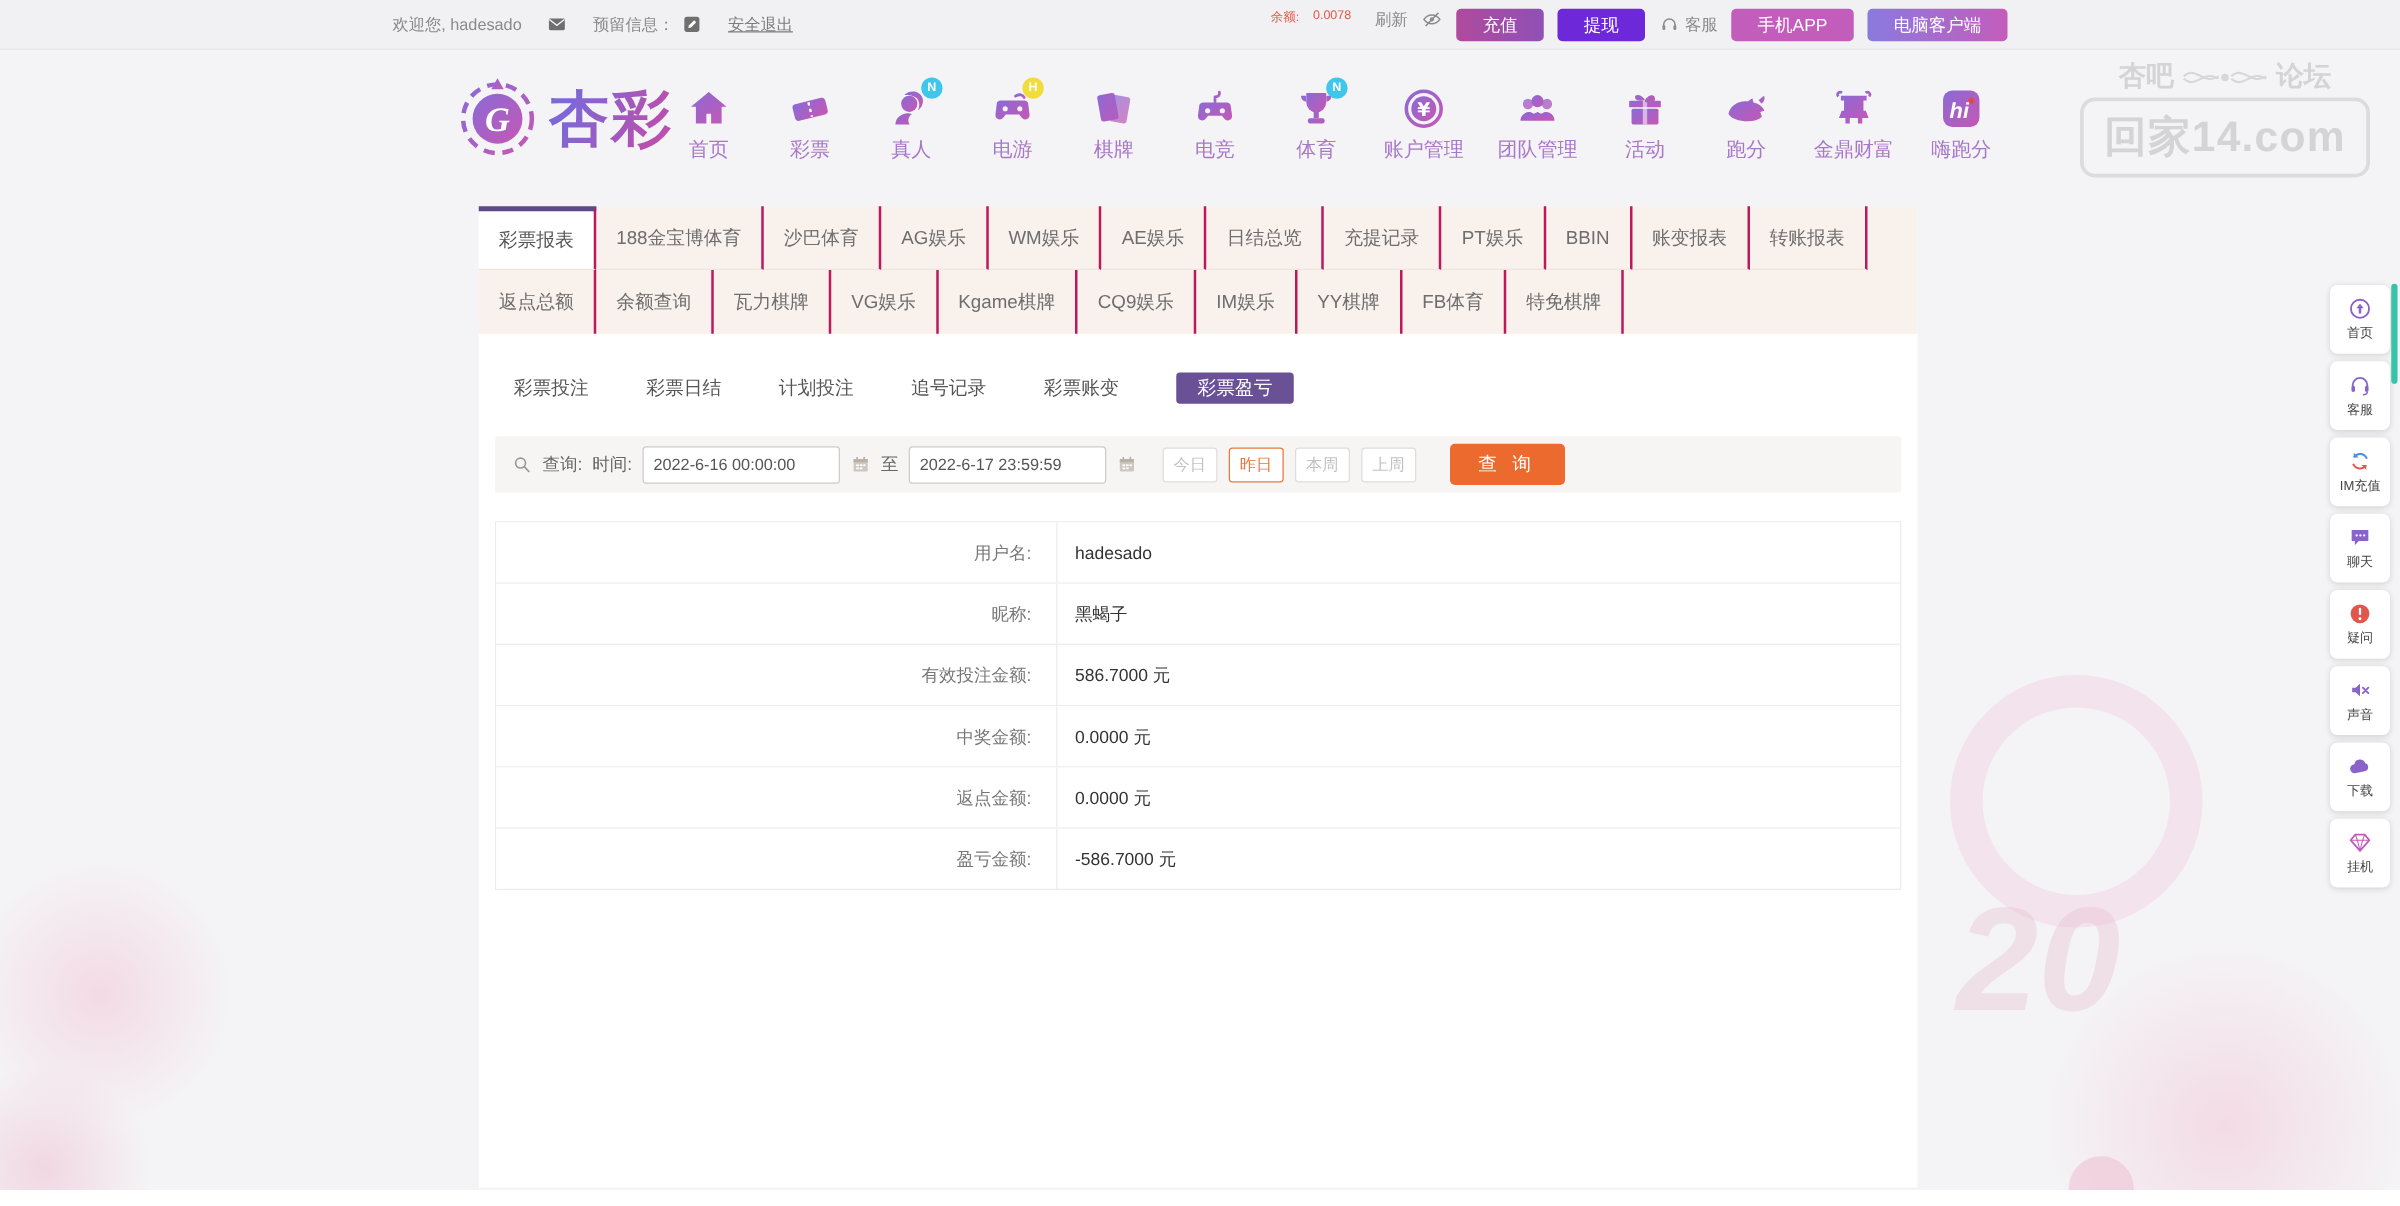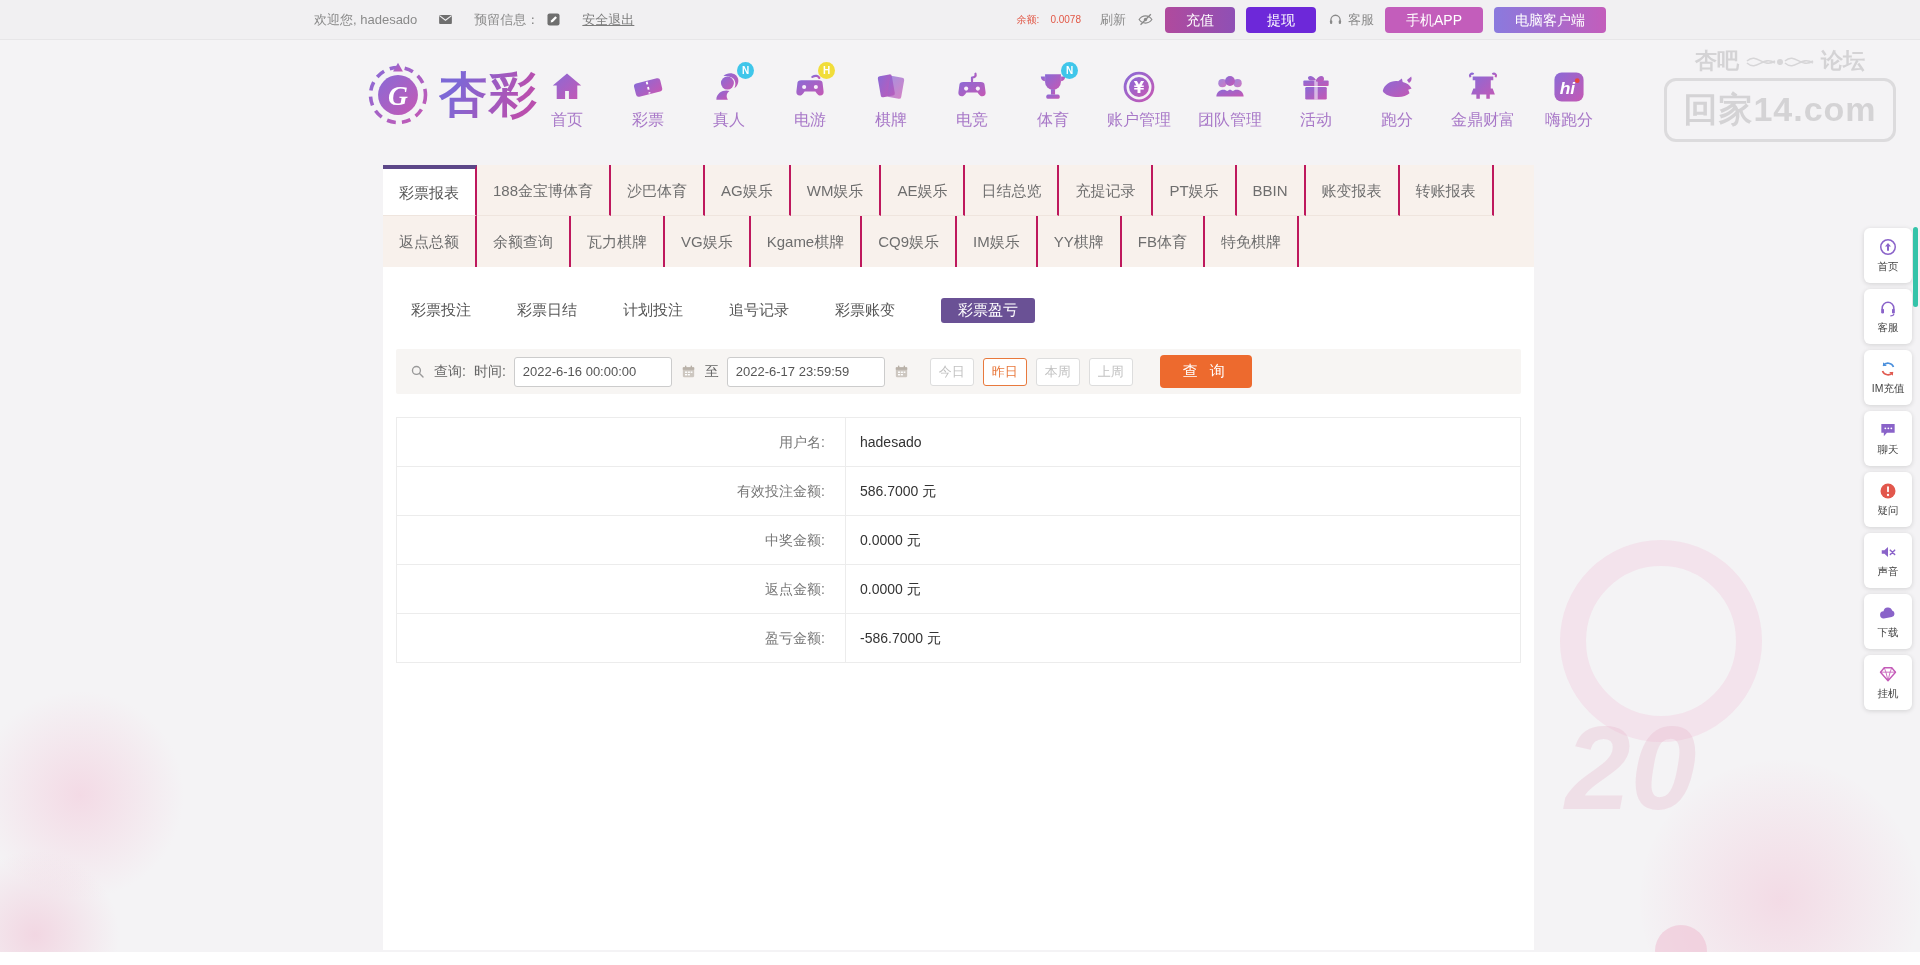--- a/index.html
+++ b/index.html
@@ -17,21 +17,21 @@
   .d5{left:1655px;top:925px;width:52px;height:52px;background:rgba(238,190,210,.55);}
   .decor-num{
     position:absolute;left:1565px;top:700px;z-index:0;pointer-events:none;
     font-size:118px;font-weight:bold;font-style:italic;color:rgba(231,180,203,.32);
   }
   .footer-strip{position:absolute;left:0;bottom:0;width:100%;height:13px;background:#fff;z-index:1;}
 
   
   .topbar{position:absolute;top:0;left:0;width:100%;height:39px;background:#f1f0f2;border-bottom:1px solid #e7e6e8;z-index:5;}
   .topbar-inner{width:1292px;margin:0 auto;height:39px;display:flex;align-items:center;justify-content:space-between;}
-  .tb-left,.tb-right{display:flex;align-items:center;}
+  .tb-left,.tb-right{display:flex;}
   .tb-left{gap:20px;}
   .tb-right{gap:11px;}
   .tb-text{font-size:13px;color:#8a8a8a;}
   .tb-link{font-size:13px;color:#7c7c7c;text-decoration:underline;cursor:pointer;}
   .tb-ico{width:17px;height:17px;display:inline-block;vertical-align:middle;}
   .reserved{display:flex;align-items:center;gap:6px;}
   .balance-label,.balance-value{font-size:10px;color:#e25847;}
   .tb-btn{
     display:inline-block;padding:6px 21px;border-radius:4px;color:#fff;font-size:14px;
     line-height:1;cursor:pointer;border:none;
@@ -448,20 +448,24 @@
       </span>
     <button class="q-submit">查 询</button>
   </div>
 
   <div class="info-table" id="info-table">
       <div class="trow">
         <div class="tlabel">用户名:</div>
         <div class="tvalue">hadesado</div>
       </div>
       <div class="trow">
+        <div class="tlabel">昵称:</div>
+        <div class="tvalue">黑蝎子</div>
+      </div>
+      <div class="trow">
         <div class="tlabel">有效投注金额:</div>
         <div class="tvalue">586.7000 元</div>
       </div>
       <div class="trow">
         <div class="tlabel">中奖金额:</div>
         <div class="tvalue">0.0000 元</div>
       </div>
       <div class="trow">
         <div class="tlabel">返点金额:</div>
         <div class="tvalue">0.0000 元</div>

